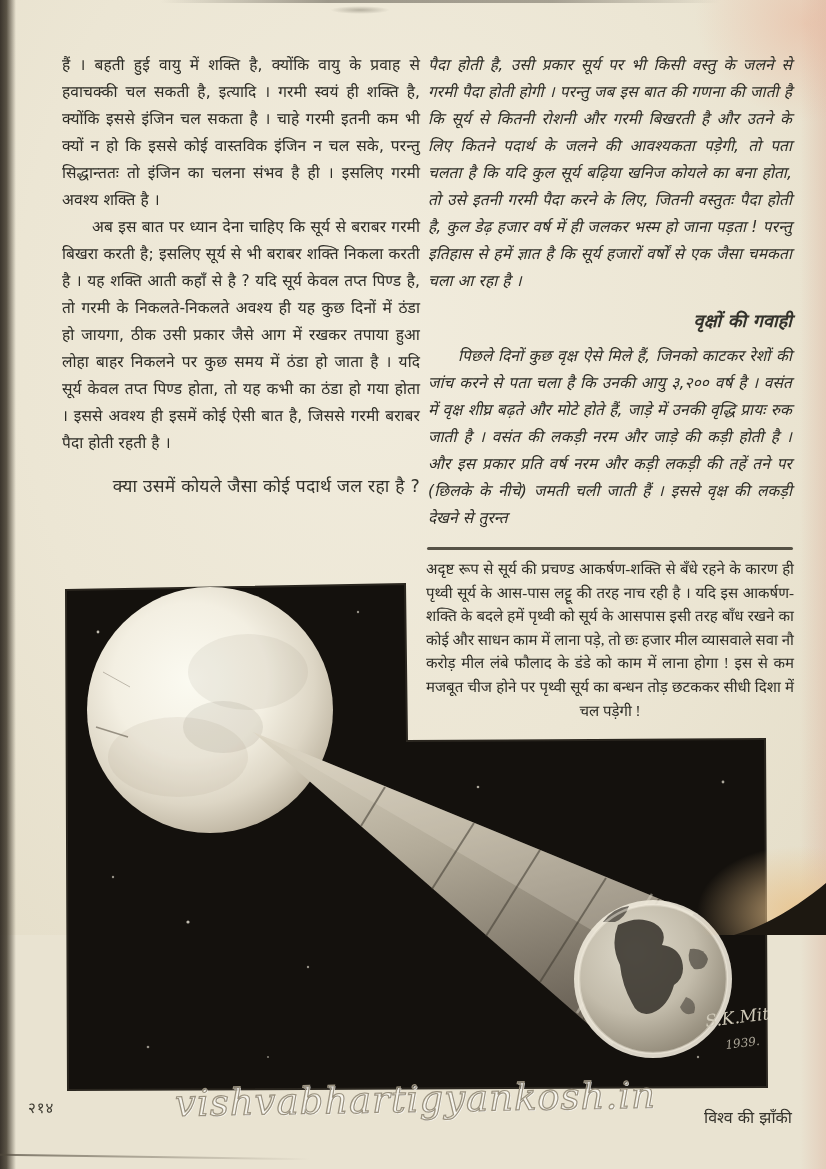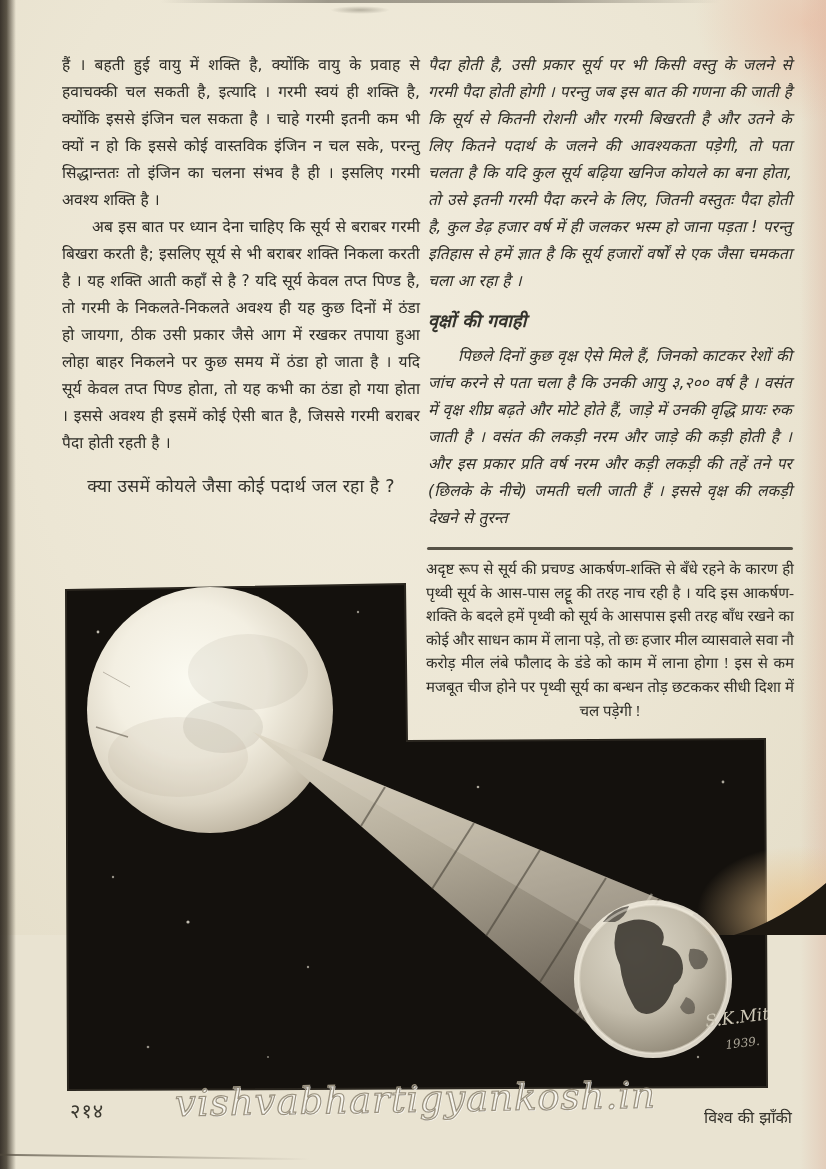--- a/index.html
+++ b/index.html
@@ -51,44 +51,43 @@
     position:absolute;top:52px;
     font-size:15.5px;line-height:27px;text-align:justify;
     color:#2d2c26;letter-spacing:.1px;
   }
   .col-left{left:62px;width:358px;}
   .col-right{left:428px;width:364px;font-style:italic;}
   .col p{margin:0;}
   .indent{text-indent:30px;}
   h3.subhead{
     margin:16px 0 9px 0;font-size:17.5px;font-weight:500;line-height:26px;
-    color:#33322b;text-align:center;letter-spacing:.2px;
+    color:#33322b;text-align:right;letter-spacing:.2px;
   }
   h3.subhead-center{
-    margin:13px 0 9px 0;font-size:18px;font-weight:600;text-align:left;
+    margin:13px 0 9px 0;font-size:18px;font-weight:600;text-align:right;
     color:#33322b;line-height:26px;
   }
   .caption-rule{
     position:absolute;left:427px;top:547px;width:366px;height:3px;
     background:#3b372d;border-radius:2px;opacity:.85;
   }
   .caption-box{
     position:absolute;left:426px;top:558px;width:368px;
     font-size:15px;line-height:23.6px;text-align:justify;text-align-last:center;
     color:#2d2c26;
     font-family:Liberation Serif, serif;
   }
   
   .illus{position:absolute;left:58px;top:577px;width:710px;height:516px;}
   .illus svg{display:block;}
   
   .page-number{
-    position:absolute;left:28px;top:1097px;font-size:20px;color:#3a382f;
+    position:absolute;left:28px;top:1097px;font-size:15px;color:#3a382f;
     letter-spacing:1px;
-    margin-left:42px;
   }
   .watermark{
     position:absolute;left:175px;top:1078px;width:460px;text-align:center;
     font-family:"DejaVu Serif","Liberation Serif",serif;
     font-style:italic;font-size:37px;letter-spacing:1px;
     color:rgba(236,230,214,.25);
     -webkit-text-stroke:1.2px #9a9280;
     text-shadow:1px 1px 0 rgba(255,255,255,.8);
     transform:rotate(-1deg);
   }

